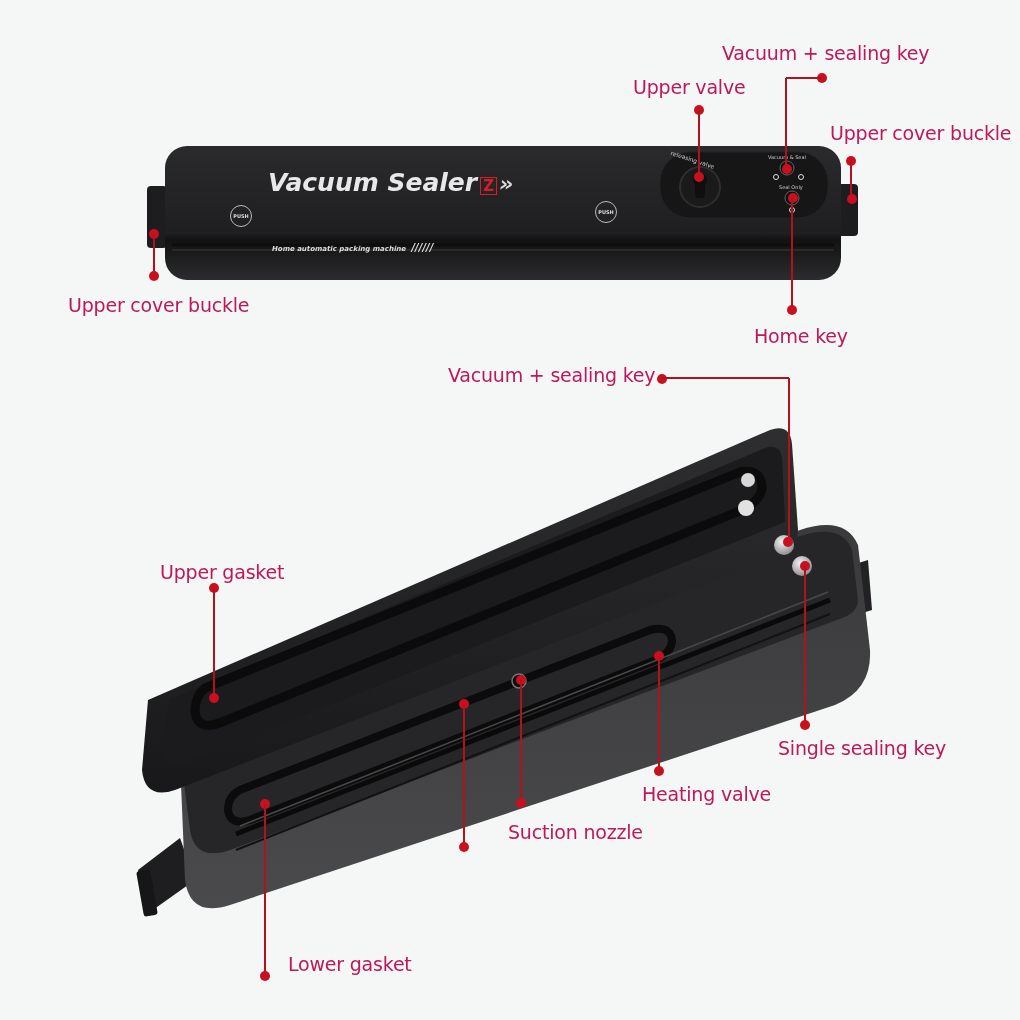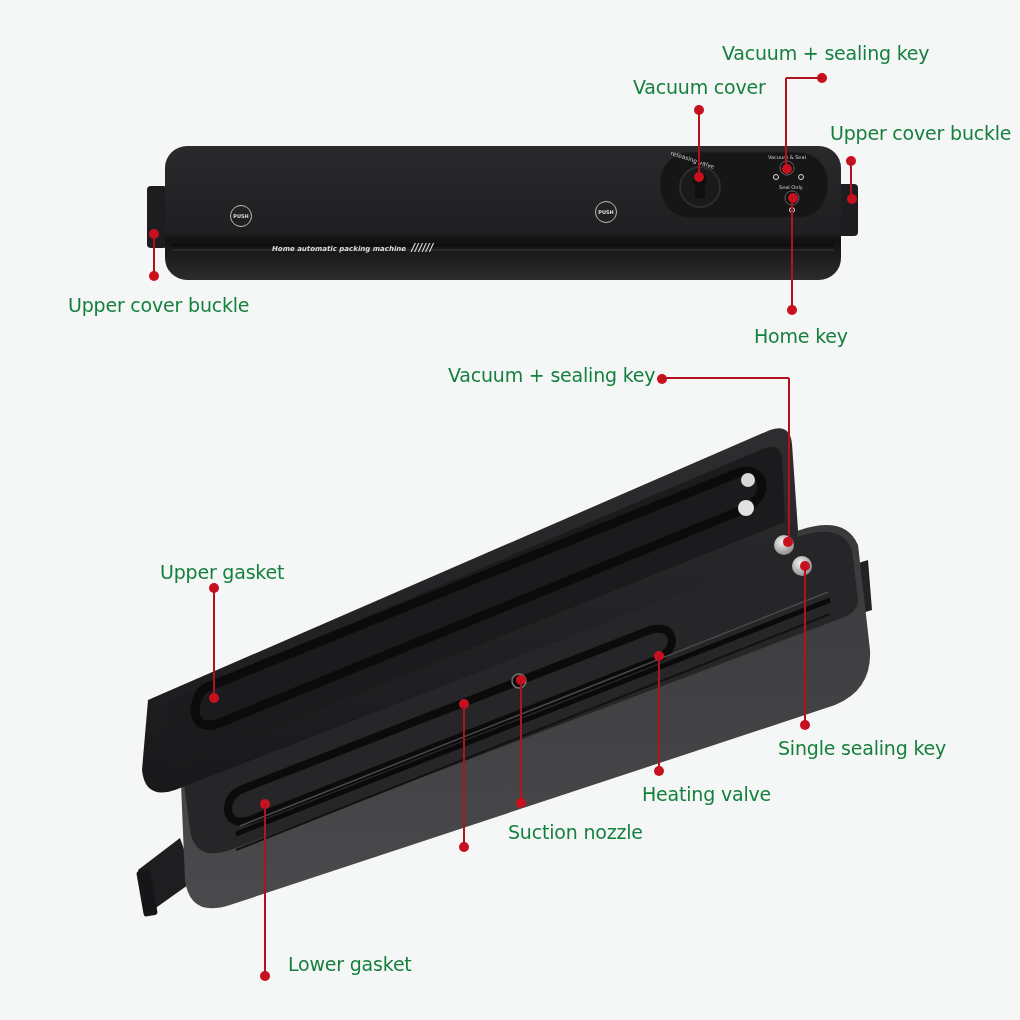--- a/index.html
+++ b/index.html
@@ -1,20 +1,20 @@
 <!DOCTYPE html>
 <html><head>
 <meta charset="utf-8">
 <style>
   html,body{margin:0;padding:0;}
   body{width:1020px;height:1020px;background:#f5f6f6;position:relative;overflow:hidden;
        font-family:"DejaVu Sans","Liberation Sans",sans-serif;}
   .stage{position:absolute;left:0;top:0;width:1020px;height:1020px;}
   svg.art{position:absolute;left:0;top:0;}
-  .label{position:absolute;font-size:19px;color:#15803d;white-space:nowrap;letter-spacing:-0.2px;line-height:26px;}
+  .label{position:absolute;font-size:19px;color:#be185d;white-space:nowrap;letter-spacing:-0.2px;line-height:26px;}
   .label.multi{white-space:normal;text-align:left;width:270px;line-height:25px;}
   .dot{position:absolute;width:10px;height:10px;border-radius:50%;background:#c8101e;margin:-5px 0 0 -5px;}
   .vline{position:absolute;width:2px;background:#b1121e;margin-left:-1px;}
   .hline{position:absolute;height:2px;background:#b1121e;margin-top:-1px;}
   .brand{position:absolute;color:#e8e8e8;font-family:"DejaVu Sans",sans-serif;font-weight:bold;font-style:italic;}
   .sub{position:absolute;color:#dcdcdc;font-size:7px;font-style:italic;font-weight:bold;}
   .push{position:absolute;width:20px;height:20px;border-radius:50%;border:1px solid #bbb;color:#ddd;font-size:5px;
         display:flex;align-items:center;justify-content:center;font-weight:bold;}
   .zbox{display:inline-block;border:1.5px solid #d41f26;color:#d41f26;font-size:15px;line-height:16px;padding:0 2px;margin-left:3px;font-style:normal;}
 </style>
@@ -95,37 +95,40 @@
 
       <path d="M236 850 L830 614" stroke="#121213" stroke-width="2"></path>
 
       <circle cx="519" cy="681" r="7" fill="#0e0e0f" stroke="#777" stroke-width="1.5"></circle>
 
       <circle cx="784" cy="545" r="10" fill="url(#btnGrad)"></circle>
       <circle cx="802" cy="566" r="10" fill="url(#btnGrad)"></circle>
     </g>
   </svg>
 
+  <div class="brand" style="left:268px;top:168px;font-size:25px;">
+    <span>Vacuum Sealer</span><span class="zbox">Z</span><span style="color:#ddd;font-size:22px;margin-left:2px;">»</span>
+  </div>
   <div class="sub" style="left:272px;top:202px;margin-top:40px;">
     <span>Home automatic packing machine</span>
     <span style="font-size:10px;margin-left:3px;">//////</span>
   </div>
   <div class="push" style="left:230px;top:205px;">PUSH</div>
   <div class="push" style="left:595px;top:201px;">PUSH</div>
   <div style="position:absolute;left:670px;top:156px;font-size:6px;color:#ccc;transform:rotate(18deg);">releasing valve</div>
   <div style="position:absolute;left:768px;top:154px;font-size:5px;color:#ccc;">Vacuum &amp; Seal</div>
   <div style="position:absolute;left:779px;top:184px;font-size:5px;color:#ccc;">Seal Only</div>
 
   <div class="label" style="left:722px;top:40px;">Vacuum + sealing key</div>
   <div class="dot" style="left:822px;top:78px;"></div>
   <div class="hline" style="left:786px;top:78px;width:36px;"></div>
   <div class="vline" style="left:786px;top:78px;height:92px;"></div>
   <div class="dot" style="left:787px;top:169px;"></div>
 
-  <div class="label" style="left:633px;top:74px;">Vacuum cover</div>
+  <div class="label" style="left:633px;top:74px;">Upper valve</div>
   <div class="dot" style="left:699px;top:110px;"></div>
   <div class="vline" style="left:699px;top:110px;height:72px;"></div>
   <div class="dot" style="left:699px;top:177px;"></div>
 
   <div class="label" style="left:830px;top:120px;">Upper cover buckle</div>
   <div class="dot" style="left:851px;top:161px;"></div>
   <div class="vline" style="left:851px;top:161px;height:38px;"></div>
   <div class="dot" style="left:852px;top:199px;"></div>
 
   <div class="dot" style="left:154px;top:234px;"></div>

